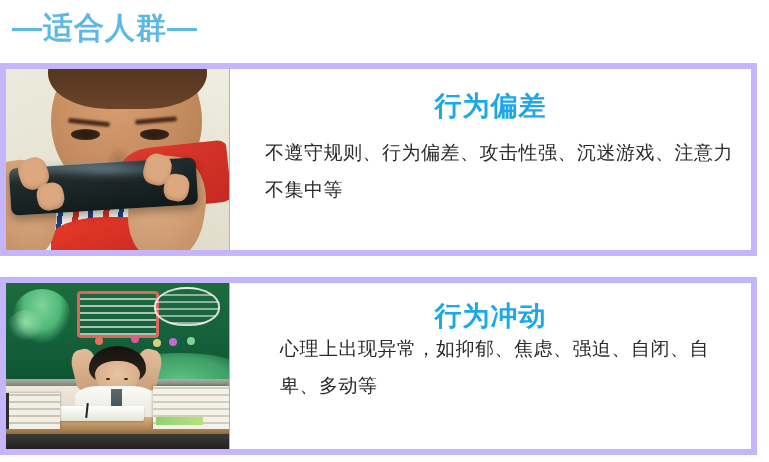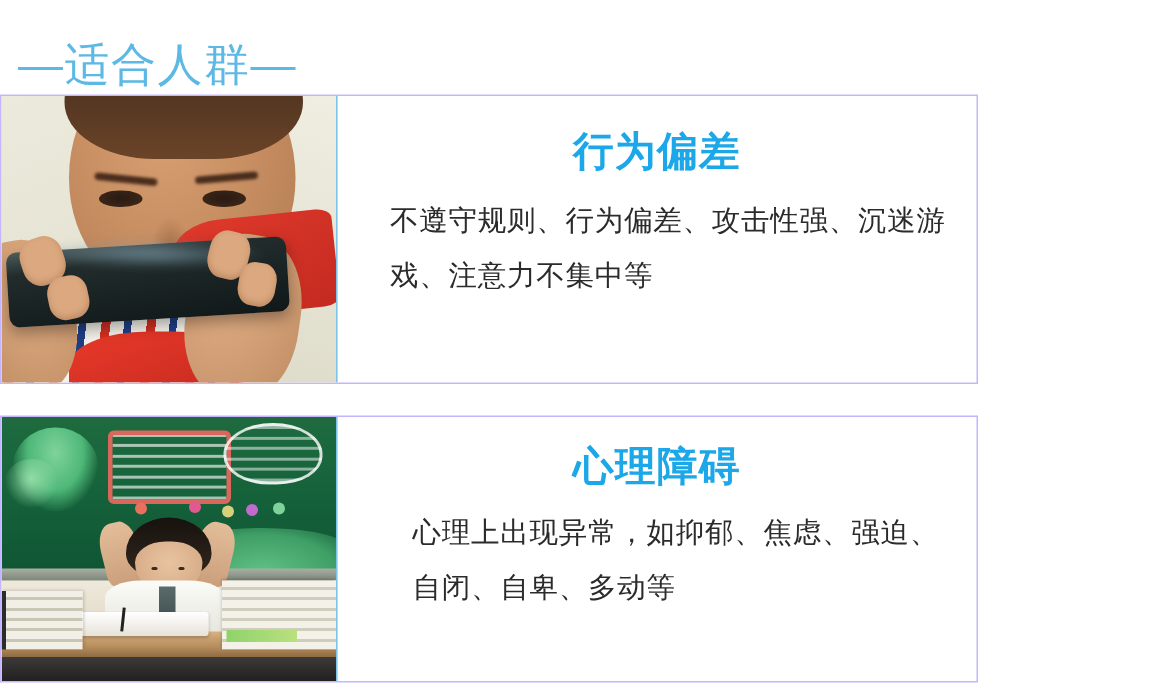--- a/index.html
+++ b/index.html
@@ -12,35 +12,35 @@
     height: 462px;
     font-family: "Liberation Sans", "DejaVu Sans", sans-serif;
     overflow: hidden;
     position: relative;
   }
 
   
   .section-title {
     position: absolute;
     left: 12px;
-    top: 27px;
+    top: 11px;
     font-size: 30px;
-    font-weight: normal;
+    font-weight: bold;
     color: #5cb8e4;
     letter-spacing: 1px;
     white-space: nowrap;
     line-height: 1.1;
   }
 
   
   .card {
     position: absolute;
     left: 0;
-    width: 652px;
-    border: 1px solid #c4b5fd;
+    width: 757px;
+    border: 6px solid #c4b5fd;
     background: #ffffff;
     box-sizing: border-box;
     display: flex;
     overflow: hidden;
     justify-content: center;
   }
   #card-0 { top: 63px;  height: 193px; }
   #card-1 { top: 277px; height: 178px; }
 
   .card-photo {
@@ -70,21 +70,21 @@
   #card-0 .card-heading { margin-top: 24px; }
   #card-1 .card-heading { margin-top: 20px; }
 
   .card-text {
     color: #2b2b2b;
     font-size: 19px;
     line-height: 1.95;
     letter-spacing: 0.5px;
   }
   #card-0 .card-text { margin-top: 14px; padding-left: 17px; }
-  #card-1 .card-text { margin-top: 12px; padding-left: 32px; }
+  #card-1 .card-text { padding-left: 32px; }
 
   
   .ph1 { position: absolute; inset: 0; background: #e9e6d8; }
   .ph1 .wall-l {
     position: absolute; left: 0; top: 0; width: 34%; height: 100%;
     background: linear-gradient(160deg, #eceadc 0%, #e2dfcf 100%);
   }
   .ph1 .wall-r {
     position: absolute; right: 0; top: 0; width: 30%; height: 100%;
     background: linear-gradient(200deg, #efeee2 0%, #dedbc9 100%);
@@ -367,16 +367,16 @@
       <div class="desk"></div>
       <div class="open-book"></div>
       <div class="pen"></div>
       <div class="books-l"></div>
       <div class="books-r"></div>
       <div class="desk-front"></div>
     </div>
   </div>
 
   <div class="card-body">
-    <div class="card-heading">心理障碍</div>
+    <div class="card-heading">行为冲动</div>
     <div class="card-text">心理上出现异常，如抑郁、焦虑、强迫、自闭、自卑、多动等</div>
   </div>
 </div>
 
 </body></html>

